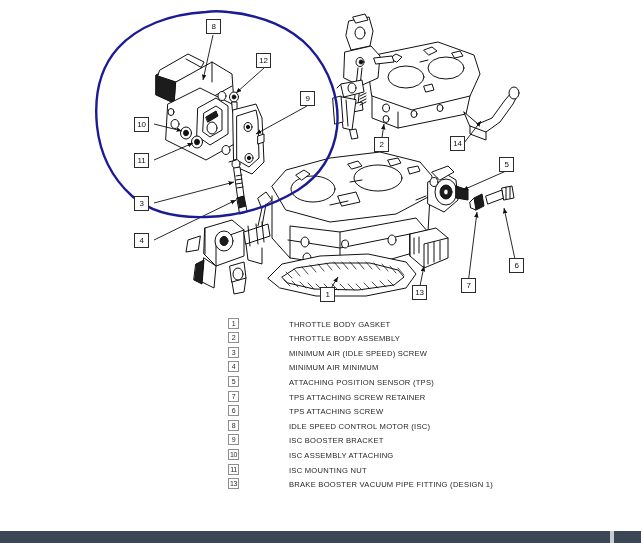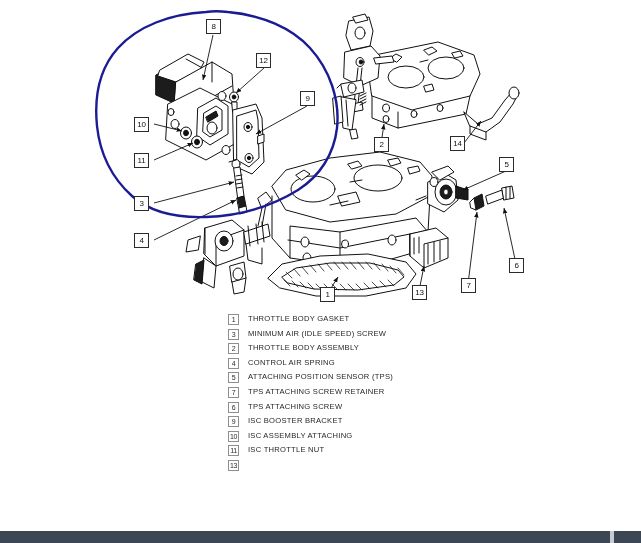--- a/index.html
+++ b/index.html
@@ -53,21 +53,22 @@
   
   #legend {
     position: absolute;
     left: 228px;
     top: 314px;
     width: 300px;
   }
   .legend-row {
     height: 14.6px;
     display: flex;
-    align-items: flex-start;
+    align-items: flex-end;
+    gap: 41px;
   }
   .legend-num {
     width: 11px;
     height: 11px;
     min-width: 11px;
     border: 1px solid #8e8e8e;
     background: #ffffff;
     color: #2a2a2a;
     font-size: 7px;
     line-height: 9px;
@@ -338,57 +339,62 @@
     <div class="callout" style="left:412px; top:285px;">13</div>
     <div class="callout" style="left:320px; top:287px;">1</div>
   </div>
 
   <div id="legend">
     <div class="legend-row">
       <span class="legend-num">1</span>
       <span class="legend-label">THROTTLE BODY GASKET</span>
     </div>
     <div class="legend-row">
+      <span class="legend-num">2</span>
+      <span class="legend-label">THROTTLE BODY ASSEMBLY</span>
+    </div>
+    <div class="legend-row">
       <span class="legend-num">3</span>
       <span class="legend-label">MINIMUM AIR (IDLE SPEED) SCREW</span>
     </div>
     <div class="legend-row">
-      <span class="legend-num">2</span>
-      <span class="legend-label">THROTTLE BODY ASSEMBLY</span>
-    </div>
-    <div class="legend-row">
       <span class="legend-num">4</span>
-      <span class="legend-label">CONTROL AIR SPRING</span>
+      <span class="legend-label">MINIMUM AIR MINIMUM</span>
     </div>
     <div class="legend-row">
       <span class="legend-num">5</span>
       <span class="legend-label">ATTACHING POSITION SENSOR (TPS)</span>
     </div>
     <div class="legend-row">
       <span class="legend-num">7</span>
       <span class="legend-label">TPS ATTACHING SCREW RETAINER</span>
     </div>
     <div class="legend-row">
       <span class="legend-num">6</span>
       <span class="legend-label">TPS ATTACHING SCREW</span>
     </div>
     <div class="legend-row">
+      <span class="legend-num">8</span>
+      <span class="legend-label">IDLE SPEED CONTROL MOTOR (ISC)</span>
+    </div>
+    <div class="legend-row">
       <span class="legend-num">9</span>
       <span class="legend-label">ISC BOOSTER BRACKET</span>
     </div>
     <div class="legend-row">
       <span class="legend-num">10</span>
       <span class="legend-label">ISC ASSEMBLY ATTACHING</span>
     </div>
     <div class="legend-row">
       <span class="legend-num">11</span>
-      <span class="legend-label">ISC THROTTLE NUT</span>
+      <span class="legend-label">ISC MOUNTING NUT</span>
     </div>
     <div class="legend-row">
       <span class="legend-num">13</span>
+      <span class="legend-label">BRAKE BOOSTER VACUUM PIPE FITTING (DESIGN 1)</span>
     </div>
   </div>
 
 </div>
 
 <div id="bottom-bar">
   <div id="bottom-bar-divider"></div>
   <div id="bottom-bar-right"></div>
 </div>
 

